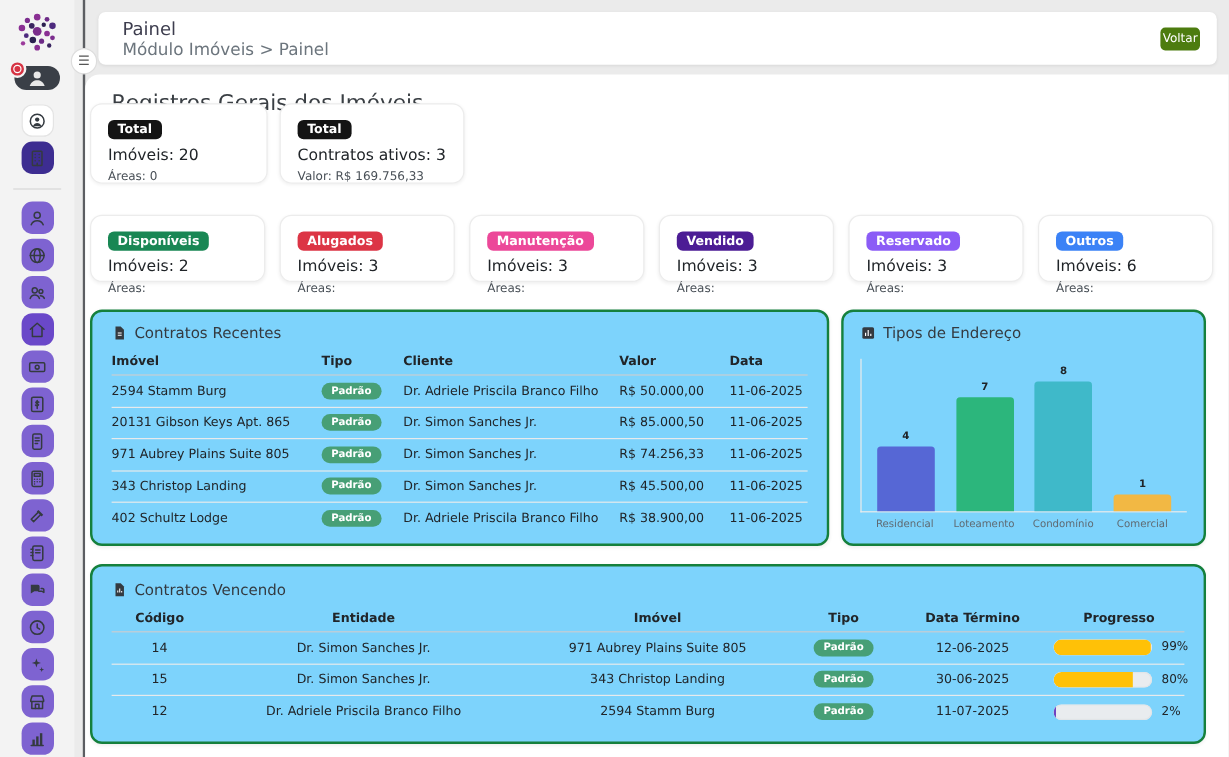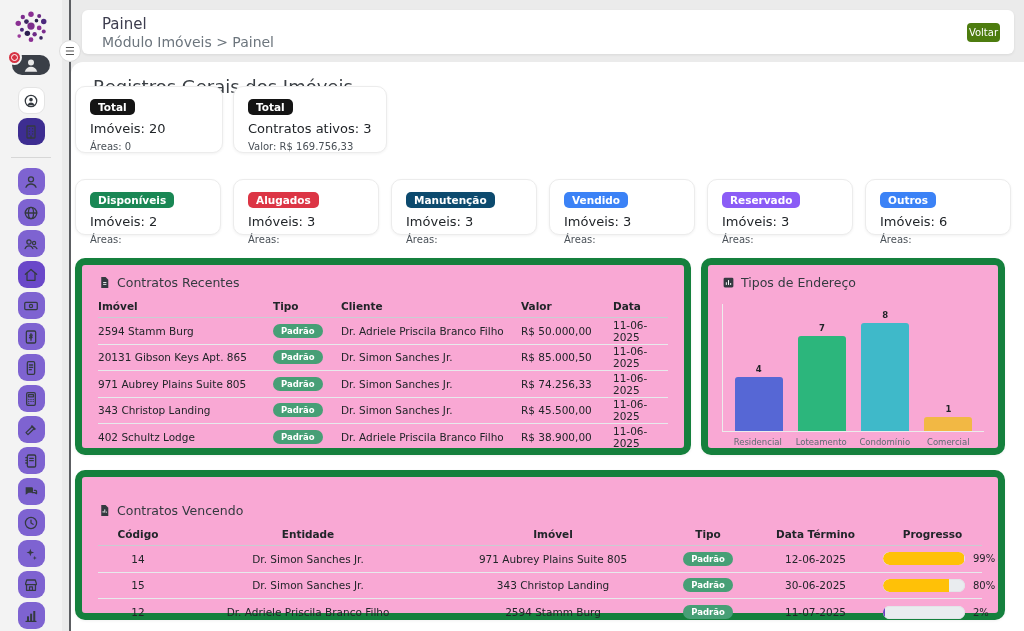--- a/index.html
+++ b/index.html
@@ -35,24 +35,24 @@
   .sum-row { position:absolute; left:4px; top:24px; display:flex; gap:10px; }
   .card { background:#fff; border:1px solid #ececec; border-radius:10px; box-shadow:0 1px 3px rgba(0,0,0,.06); padding:9px 14px 8px; }
   .sum-card { min-width:148px; height:67px; }
   .badge { display:inline-block; color:#fff; font-size:10.5px; font-weight:bold; padding:2px 8px; border-radius:5px; }
   .line1 { font-size:13px; color:#212529; margin-top:6px; }
   .line2 { font-size:10px; color:#495057; margin-top:5px; }
 
   .status-row { position:absolute; left:4px; top:117px; width:936px; display:flex; gap:12px; }
   .status-card { flex:1; height:56px; }
 
-  .panel { position:absolute; background:#f9a8d4; border:7px solid #15803d; border-radius:10px; box-shadow:0 1px 3px rgba(0,0,0,.06); }
+  .panel { position:absolute; background:#7dd3fc; border:2px solid #15803d; border-radius:10px; box-shadow:0 1px 3px rgba(0,0,0,.06); }
   .panel-recent { left:4px; top:196px; width:616px; height:197px; padding:10px 16px; }
   .panel-chart { left:630px; top:196px; width:304px; height:197px; padding:10px 14px; }
-  .panel-expiring { left:4px; top:408px; width:930px; height:150px; padding:26px 16px; }
+  .panel-expiring { left:4px; top:408px; width:930px; height:150px; padding:12px 16px; }
   .ptitle { display:flex; align-items:center; gap:6px; font-size:12.5px; font-weight:500; color:#343a40; }
   .picon { display:flex; color:#343a40; }
 
   
   .tbl { margin-top:4px; }
   .trow { display:grid; align-items:center; }
   .recent-grid { grid-template-columns:175px 68px 180px 92px 1fr; }
   .expiring-grid { grid-template-columns:80px 260px 230px 80px 135px 1fr;text-align:center; }
   .thead { font-size:10.5px; font-weight:bold; color:#212529; height:24px; border-bottom:1px solid #c9cdd2; }
   .tr { font-size:10.5px; color:#212529; height:26.5px; border-bottom:1px solid #e7eaec; }
@@ -271,22 +271,22 @@
     <section class="content">
       <h2 class="overview-heading">Registros Gerais dos Imóveis</h2>
 
       <div class="sum-row" id="summary-cards">
           <div class="card sum-card"><span class="badge" style="background:#141414">Total</span><div class="line1">Imóveis: 20</div><div class="line2">Áreas: 0</div></div>
           <div class="card sum-card"><span class="badge" style="background:#141414">Total</span><div class="line1">Contratos ativos: 3</div><div class="line2">Valor: R$ 169.756,33</div></div>
         </div>
       <div class="status-row" id="status-cards">
           <div class="card status-card"><span class="badge" style="background:#198754">Disponíveis</span><div class="line1">Imóveis: 2</div><div class="line2">Áreas:</div></div>
           <div class="card status-card"><span class="badge" style="background:#dc3545">Alugados</span><div class="line1">Imóveis: 3</div><div class="line2">Áreas:</div></div>
-          <div class="card status-card"><span class="badge" style="background:#0c4a6e">Manutenção</span><div class="line1">Imóveis: 3</div><div class="line2">Áreas:</div></div>
-          <div class="card status-card"><span class="badge" style="background:#3b82f6">Vendido</span><div class="line1">Imóveis: 3</div><div class="line2">Áreas:</div></div>
+          <div class="card status-card"><span class="badge" style="background:#ec4899">Manutenção</span><div class="line1">Imóveis: 3</div><div class="line2">Áreas:</div></div>
+          <div class="card status-card"><span class="badge" style="background:#4c1d95">Vendido</span><div class="line1">Imóveis: 3</div><div class="line2">Áreas:</div></div>
           <div class="card status-card"><span class="badge" style="background:#8b5cf6">Reservado</span><div class="line1">Imóveis: 3</div><div class="line2">Áreas:</div></div>
           <div class="card status-card"><span class="badge" style="background:#3b82f6">Outros</span><div class="line1">Imóveis: 6</div><div class="line2">Áreas:</div></div>
         </div>
 
       <div class="panel panel-recent">
         <div class="ptitle">
           <span class="picon">
             <svg viewBox="0 0 24 24" width="13" height="13">
                 <path fill="currentColor" d="M6 2h8l5 5v15H6z"></path>
                 <path stroke="#fff" stroke-width="1.6" fill="none" d="M9.5 12h6M9.5 15.5h6"></path>

